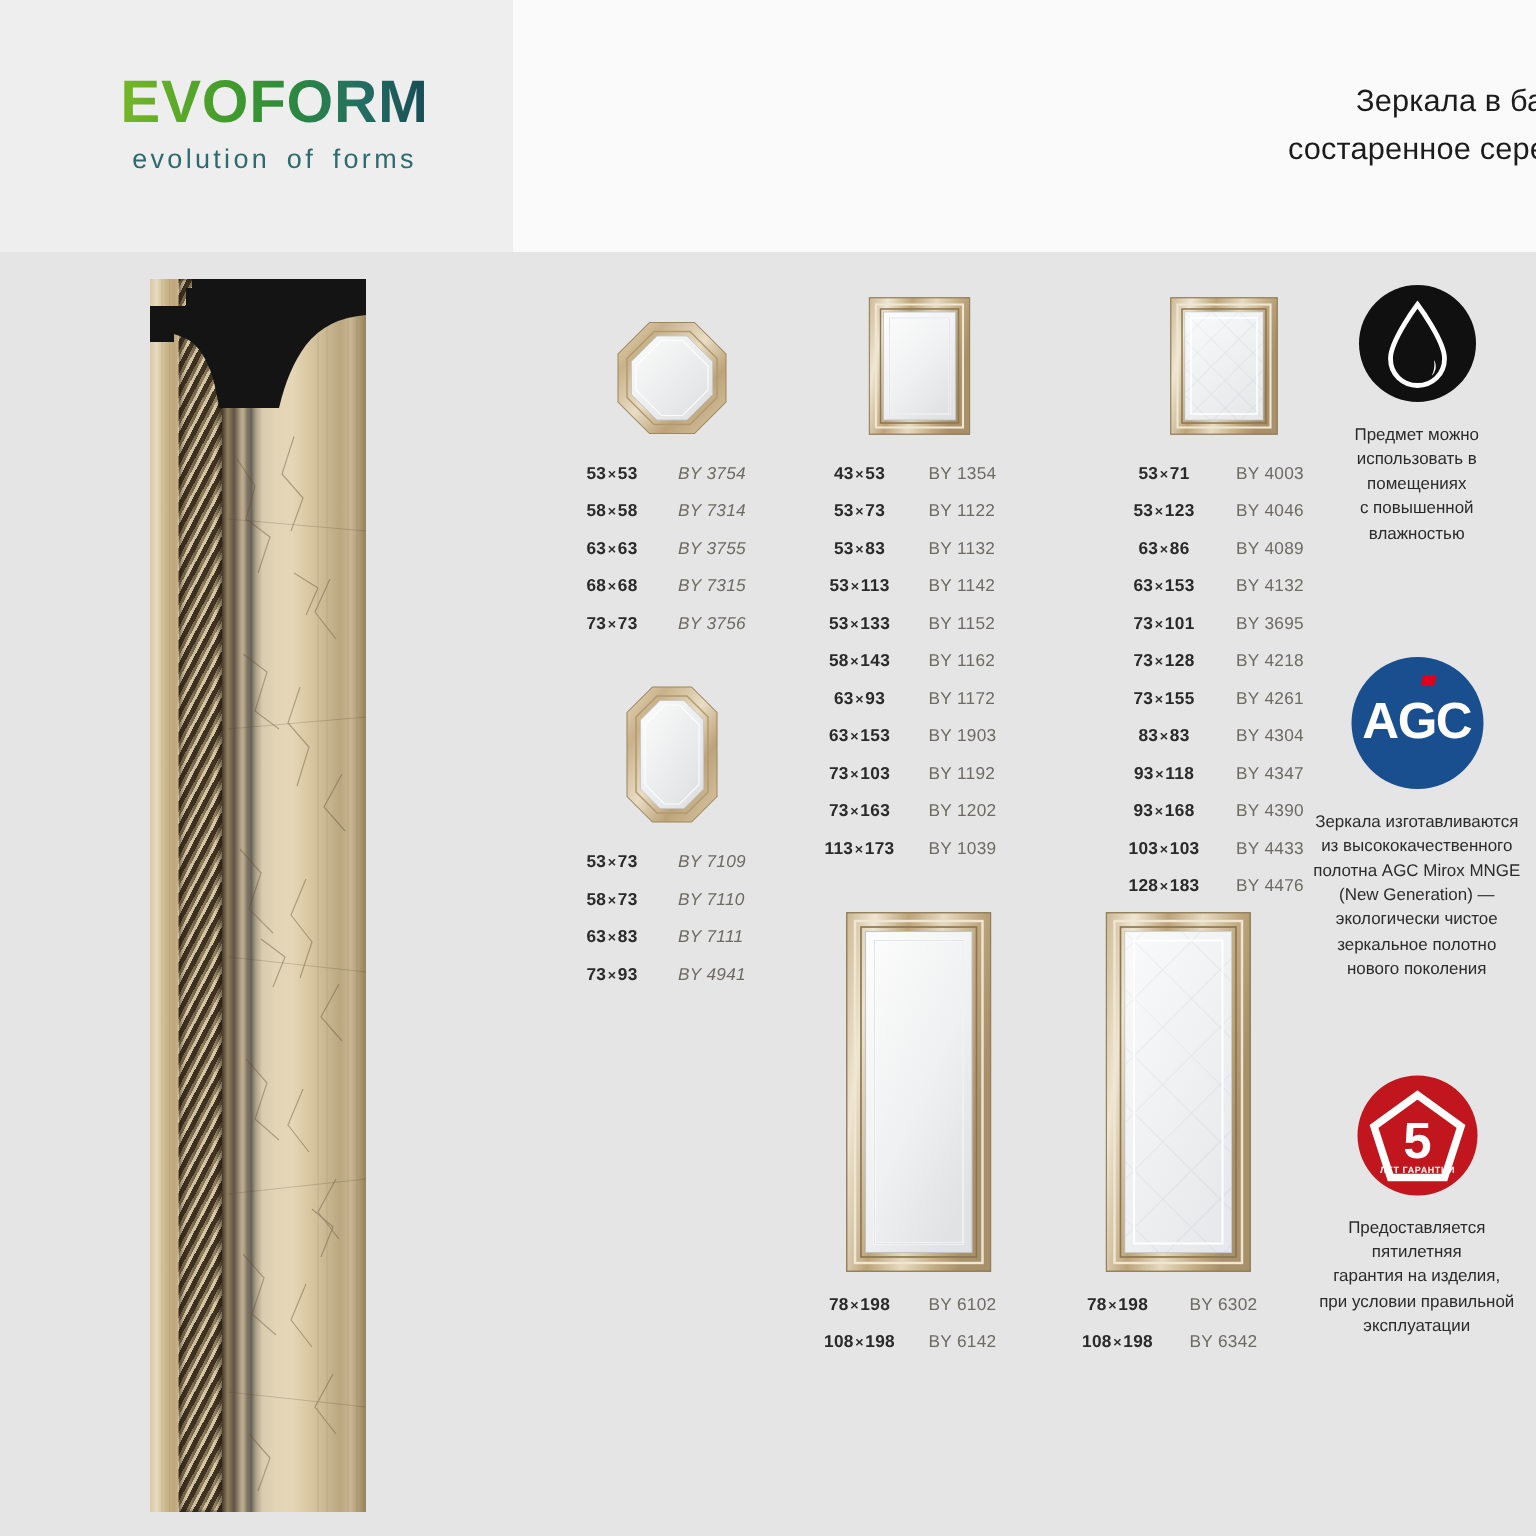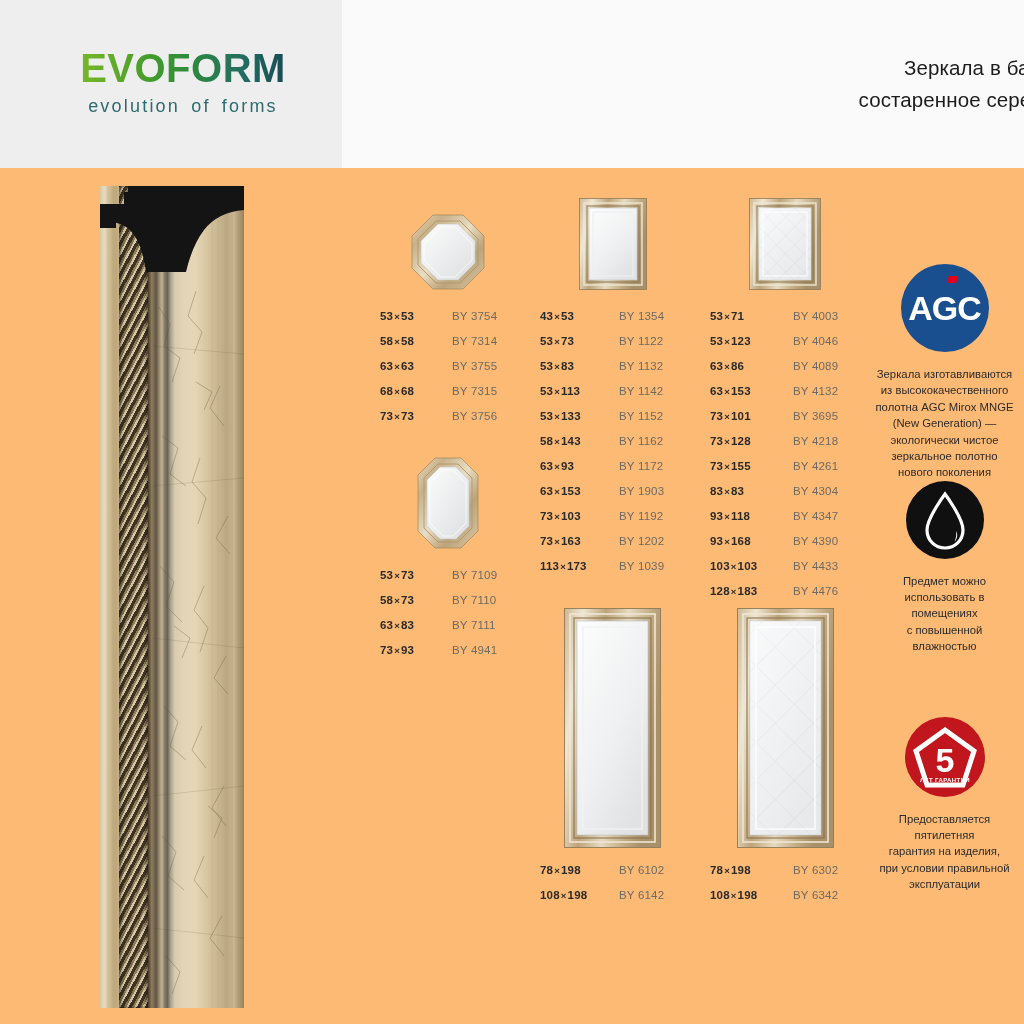--- a/index.html
+++ b/index.html
@@ -3,21 +3,21 @@
 <meta charset="utf-8">
 <title>EVOFORM</title>
 <style>
   * { box-sizing: border-box; margin: 0; padding: 0; }
   html, body {
     width: 1024px; height: 1024px;
     background: #ffffff;
     font-family: "Liberation Sans", "DejaVu Sans", sans-serif;
     overflow: hidden;
   }
-  #page { position: relative; width: 1024px; height: 1024px; background:#fdba74; }
+  #page { position: relative; width: 1024px; height: 1024px; background:#e5e5e5; }
 
   
   .header { position:absolute; left:0; top:0; width:1024px; height:168px; }
   .header-left {
     position:absolute; left:0; top:0; width:342px; height:168px;
     background:#eeeeee;
   }
   .header-right {
     position:absolute; left:342px; top:0; width:682px; height:168px;
     background:#fafafa;
@@ -101,37 +101,37 @@
     position:absolute; left:48px; top:0; width:96px; height:822px;
     background:linear-gradient(90deg, rgba(255,255,255,0) 0%, rgba(255,255,255,.30) 22%, rgba(255,255,255,0) 55%, rgba(120,98,62,.18) 100%);
   }
   
   .fs-profile { position:absolute; left:0; top:0; width:144px; height:86px; }
 
   
   .col { position:absolute; }
   .col-1 { left:380px; top:186px; width:135px; }
   .col-2 { left:540px; top:186px; width:145px; }
-  .col-3 { left:710px; top:186px; width:150px; }
+  .col-3 { left:741px; top:186px; width:150px; }
 
   .group { margin-bottom:6px; }
   .mirror-holder { display:flex; justify-content:center; align-items:flex-end; }
 
   .size-list { margin-top:14px; }
   .size-row {
     display:flex; align-items:baseline; height:25px; line-height:25px;
     font-size:11.5px;
   }
   .size-dim {
-    font-weight:bold; color:#2a2a2a; text-align:left; white-space:nowrap;
+    font-weight:bold; color:#2a2a2a; text-align:center; white-space:nowrap;
     letter-spacing:0.2px;
   }
   .size-dim .x { font-weight:bold; font-size:9.5px; padding:0 1px; color:#2a2a2a; }
   .size-code { color:#6d6a63; white-space:nowrap; letter-spacing:0.2px; }
-  .c1 .size-dim { width:56px; } .c1 .size-code { margin-left:16px; }
+  .c1 .size-dim { width:56px; } .c1 .size-code { margin-left:16px;font-style:italic; }
   .c2 .size-dim { width:66px; } .c2 .size-code { margin-left:13px; }
   .c3 .size-dim { width:70px; } .c3 .size-code { margin-left:13px; }
 
   
   .badges { position:absolute; left:865px; top:190px; width:159px; }
   .badge { text-align:center; }
   .badge-icon { display:flex; justify-content:center; }
   .badge-text {
     margin-top:14px; font-size:11.3px; line-height:1.45; color:#2b2b2b;
   }
@@ -507,50 +507,50 @@
         </div>
       <div class="size-row">
           <span class="size-dim">108<span class="x">×</span>198</span>
           <span class="size-code">BY 6342</span>
         </div>
     </div>
   </div>
 
   <div class="badges">
 
+    <div class="badge">
+      <div class="badge-icon">
+        <div class="drop-circle">
+          <svg width="78" height="78" viewBox="0 0 78 78">
+            <path d="M39 13 C39 13 57 37 57 49 C57 59.5 48.9 67 39 67 C29.1 67 21 59.5 21 49 C21 37 39 13 39 13 Z" fill="none" stroke="#ffffff" stroke-width="3.2"></path>
+            <path d="M50 50 C52 53 51.5 58 48.5 60.5 C50.5 56.5 50.5 53 50 50 Z" fill="#ffffff"></path>
+          </svg>
+        </div>
+      </div>
+      <div class="badge-text" style="white-space:pre-line;">Предмет можно
+использовать в
+помещениях
+с повышенной
+влажностью</div>
+    </div>
+
     <div class="badge" style="margin-top:74px;">
       <div class="badge-icon">
         <div class="agc-circle">
           <span class="agc-text">AGC</span>
           <span class="agc-red"></span>
         </div>
       </div>
       <div class="badge-text" style="white-space:pre-line;">Зеркала изготавливаются
 из высококачественного
 полотна AGC Mirox MNGE
 (New Generation) —
 экологически чистое
 зеркальное полотно
 нового поколения</div>
-    </div>
-
-    <div class="badge">
-      <div class="badge-icon">
-        <div class="drop-circle">
-          <svg width="78" height="78" viewBox="0 0 78 78">
-            <path d="M39 13 C39 13 57 37 57 49 C57 59.5 48.9 67 39 67 C29.1 67 21 59.5 21 49 C21 37 39 13 39 13 Z" fill="none" stroke="#ffffff" stroke-width="3.2"></path>
-            <path d="M50 50 C52 53 51.5 58 48.5 60.5 C50.5 56.5 50.5 53 50 50 Z" fill="#ffffff"></path>
-          </svg>
-        </div>
-      </div>
-      <div class="badge-text" style="white-space:pre-line;">Предмет можно
-использовать в
-помещениях
-с повышенной
-влажностью</div>
     </div>
 
     <div class="badge" style="margin-top:62px;">
       <div class="badge-icon">
         <div class="warr-circle">
           <svg width="80" height="80" viewBox="0 0 80 80">
             <path d="M40 13 L69 34 L58 68 L22 68 L11 34 Z" fill="none" stroke="#ffffff" stroke-width="5"></path>
             <text x="40" y="55" text-anchor="middle" font-family="Liberation Sans, sans-serif" font-size="34" font-weight="bold" fill="#ffffff">5</text>
             <text x="40" y="65" text-anchor="middle" font-family="Liberation Sans, sans-serif" font-size="6" font-weight="bold" fill="#ffffff" letter-spacing="0.4">ЛЕТ ГАРАНТИИ</text>
           </svg>

